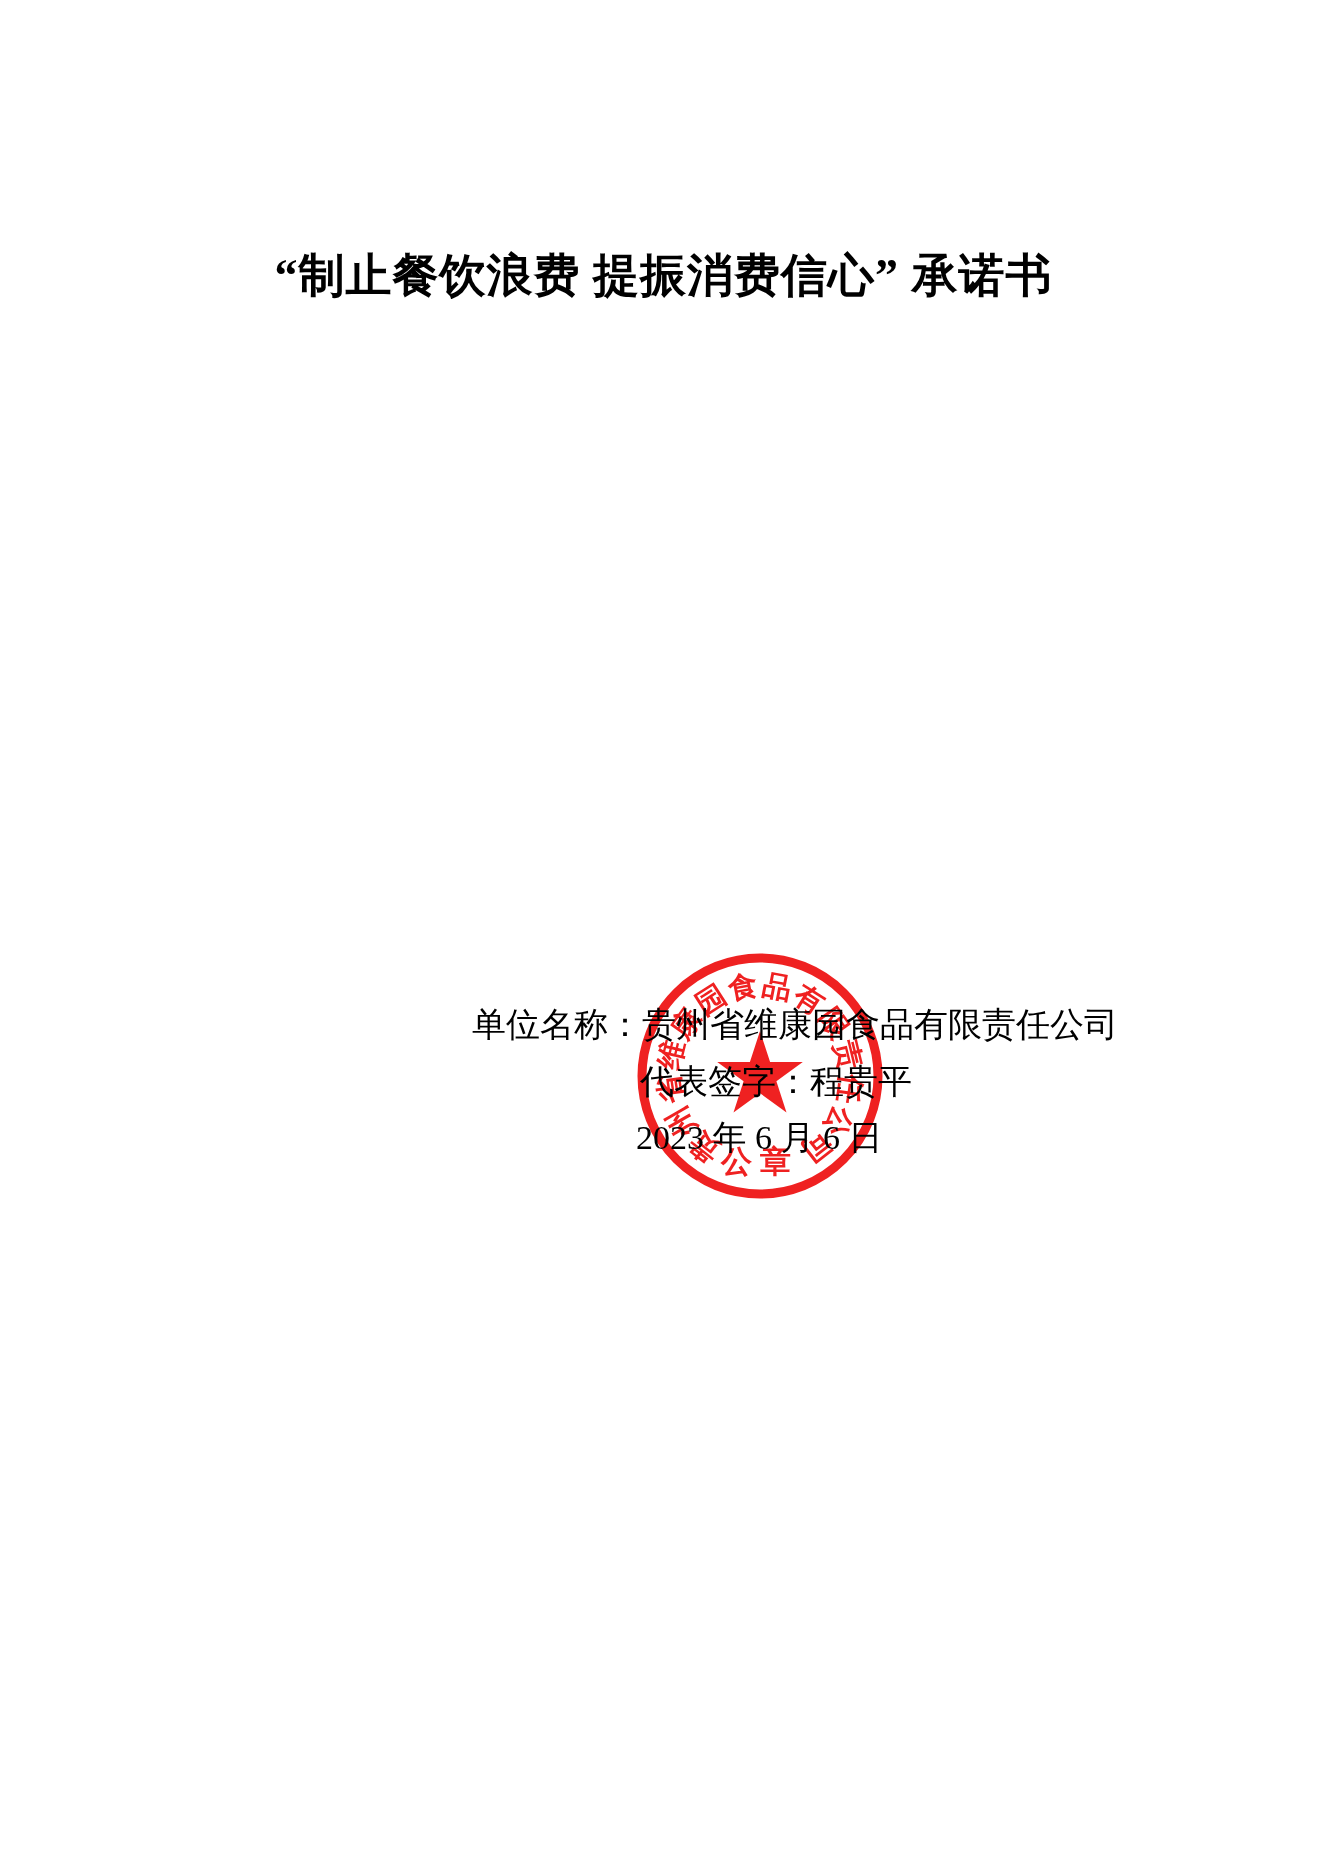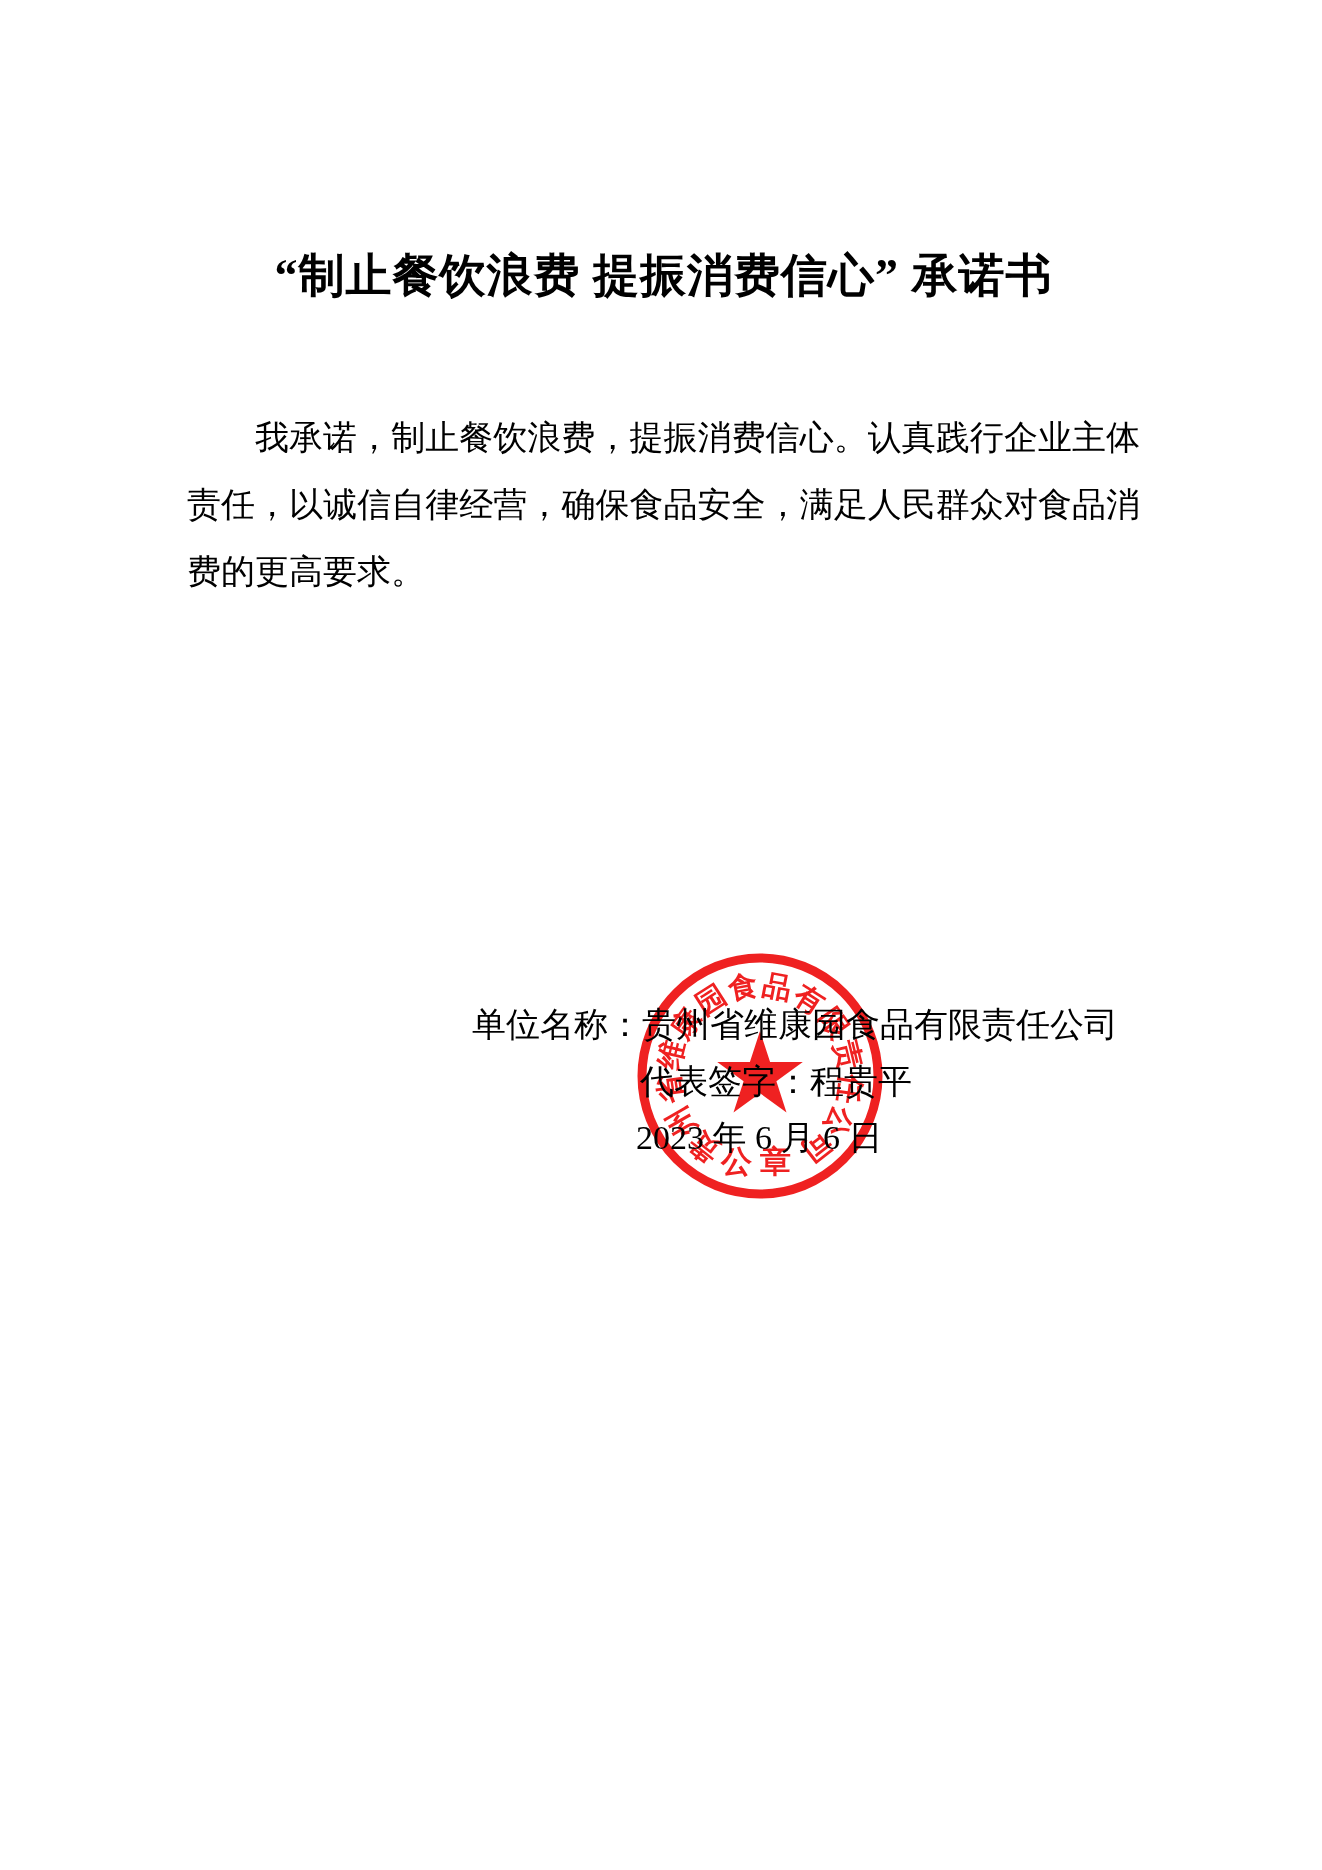--- a/index.html
+++ b/index.html
@@ -60,21 +60,20 @@
     font-weight: bold;
   }
 </style>
 </head>
 <body>
 
 <div class="page">
 
   <div class="doc-title">“制止餐饮浪费 提振消费信心” 承诺书</div>
 
-  <div class="doc-body">我承诺，制止餐饮浪费，提振消费信心。认真践行企业主体责任，以诚信自律经营，确保食品安全，满足人民群众对食品消费的更高要求。</div>
 
   <div class="sig-line sig-unit">单位名称：贵州省维康园食品有限责任公司</div>
 
   <div class="sig-line sig-signer">代表签字：程贵平</div>
 
   <div class="sig-line sig-date">2023 年 6 月 6 日</div>
 
   <div class="seal">
     <svg viewBox="0 0 254 254">
       <circle class="seal-stroke" cx="127" cy="127" r="118" fill="none" stroke-width="9" stroke="#ee1010"></circle>

